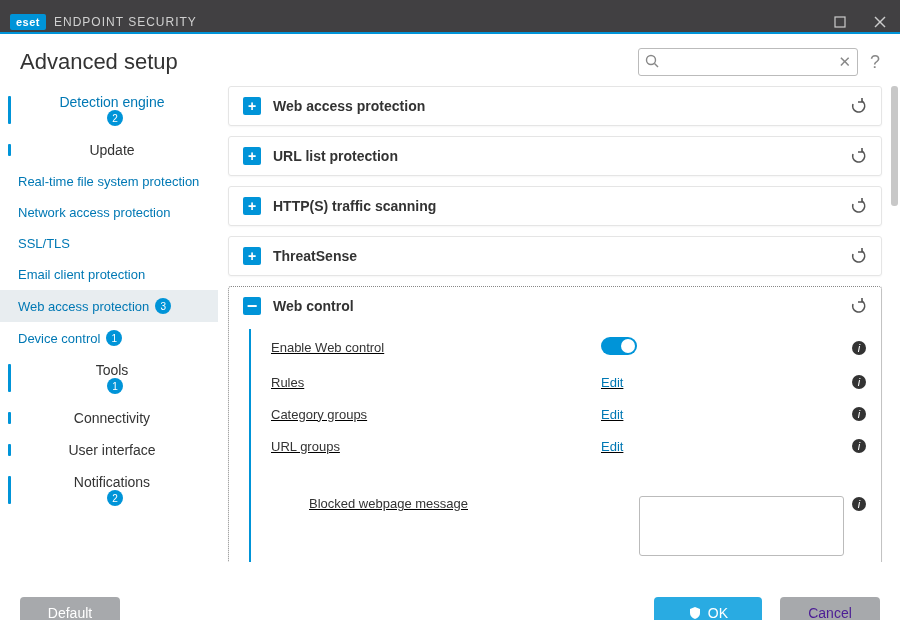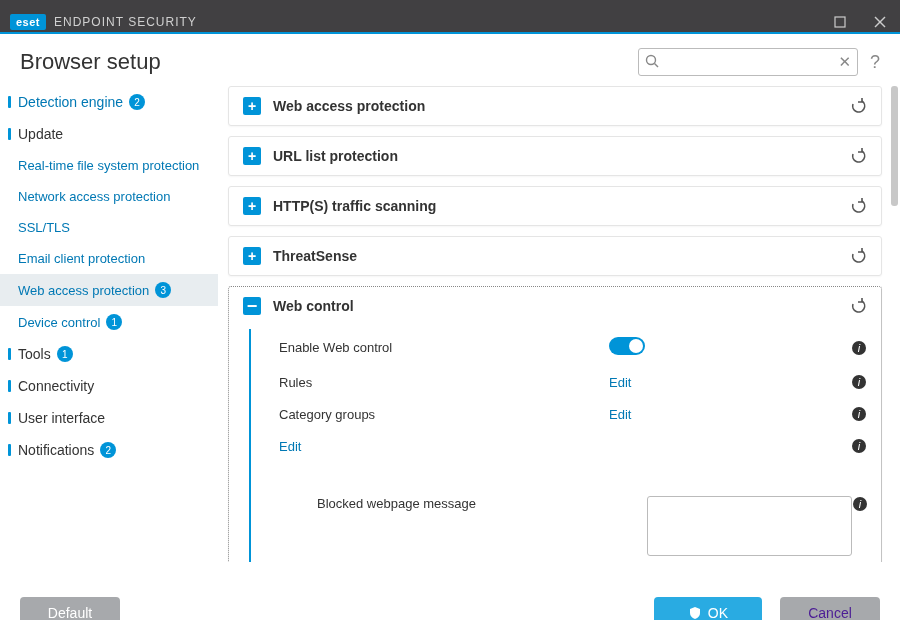--- a/index.html
+++ b/index.html
@@ -19,39 +19,39 @@
 .header .search { margin-left: auto; position: relative; width: 220px; }
 .header .search input { width: 100%; height: 28px; border: 1px solid #bbb; border-radius: 3px; padding: 0 28px; font-size: 13px; }
 .header .search .sicon { position: absolute; left: 7px; top: 6px; color: #888; }
 .header .search .xicon { position: absolute; right: 7px; top: 5px; color: #888; font-size: 15px; }
 .header .help { margin-left: 12px; color: #888; font-size: 18px; }
 
 
 .main { display: flex; height: 495px; }
 .sidebar { width: 218px; padding: 0 0 0 0; overflow-y: auto; }
 .sidebar .item { padding: 8px 12px 8px 18px; font-size: 14px; color: #333; cursor: pointer; display: flex; align-items: center; position: relative; }
-.sidebar .item.top { font-weight: 400; }
+.sidebar .item.top { font-weight: 400; flex-direction: column; }
 .sidebar .item.sub { padding-left: 18px; font-size: 13px; color: #0078b4; }
 .sidebar .item.sub.sel { background: #e8edf0; }
 .sidebar .item .blink { color: #0078b4; }
 .sidebar .item.top::before { content: ""; position: absolute; left: 8px; top: 10px; bottom: 10px; width: 3px; background: #0094d8; border-radius: 1px; display: none; }
 .sidebar .item.top.bar::before { display: block; }
 .sidebar .badge { background: #0094d8; color: #fff; border-radius: 8px; min-width: 16px; height: 16px; font-size: 10px; display: inline-flex; align-items: center; justify-content: center; margin-left: 6px; padding: 0 4px; }
 
 
 .content { flex: 1; padding: 0 18px 0 10px; overflow-y: auto; position: relative; }
 .scrollbar-fake { position: absolute; right: 2px; top: 0; width: 7px; height: 120px; background: #c8c8c8; border-radius: 3px; }
 .panel { background: #fff; border: 1px solid #e5e5e5; border-radius: 3px; margin-bottom: 10px; box-shadow: 0 1px 2px rgba(0,0,0,0.04); }
 .panel .phead { display: flex; align-items: center; padding: 10px 14px; }
 .panel .phead .exp { width: 18px; height: 18px; background: #0094d8; color: #fff; display: flex; align-items: center; justify-content: center; font-weight: bold; font-size: 14px; border-radius: 2px; margin-right: 12px; line-height: 1; }
 .panel .phead .ptitle { font-size: 14px; font-weight: 600; color: #333; }
 .panel .phead .undo { margin-left: auto; color: #555; }
 .panel.expanded { border: 1px dotted #888; }
 
-.panel .pbody { border-left: 2px solid #0094d8; margin: 4px 14px 14px 20px; padding-left: 28px; }
+.panel .pbody { border-left: 2px solid #0094d8; margin: 4px 14px 14px 20px; padding-left: 20px; text-decoration: underline; }
 .setrow { display: flex; align-items: center; padding: 8px 0; font-size: 13px; color: #333; }
 .setrow .label { flex: 0 0 330px; }
 .setrow .ctrl { flex: 0 0 180px; }
 .setrow .info { margin-left: auto; color: #333; }
 .editlink { color: #0078b4; font-size: 13px; }
 
 
 .toggle { width: 36px; height: 18px; background: #0094d8; border-radius: 9px; position: relative; display: inline-block; }
 .toggle::after { content: ""; position: absolute; right: 2px; top: 2px; width: 14px; height: 14px; background: #fff; border-radius: 50%; }
 
@@ -82,21 +82,21 @@
       <svg width="12" height="12">
           <line x1="1" y1="1" x2="11" y2="11" stroke="#ccc" stroke-width="1.4"></line>
           <line x1="11" y1="1" x2="1" y2="11" stroke="#ccc" stroke-width="1.4"></line>
         </svg>
     </div>
   </div>
 </div>
 <div class="blueline"></div>
 
 <div class="header">
-  <h1>Browser setup</h1>
+  <h1>Advanced setup</h1>
   <div class="search">
     <span class="sicon">
       <svg width="14" height="14">
           <circle cx="6" cy="6" r="4.5" fill="none" stroke="#888" stroke-width="1.4"></circle>
           <line x1="9.5" y1="9.5" x2="13" y2="13" stroke="#888" stroke-width="1.4"></line>
         </svg>
     </span>
     <input type="text" placeholder="" style="">
     <span class="xicon">✕</span>
   </div>
@@ -231,20 +231,21 @@
           <span class="label">Category groups</span>
           <span class="ctrl"><a class="editlink">Edit</a></span>
           <span class="info">
               <svg width="16" height="16">
                 <circle cx="8" cy="8" r="7" fill="#333"></circle>
                 <text x="8" y="12" text-anchor="middle" fill="#fff" font-size="11" font-family="serif" font-style="italic">i</text>
               </svg>
             </span>
         </div>
         <div class="setrow">
+          <span class="label">URL groups</span>
           <span class="ctrl"><a class="editlink">Edit</a></span>
           <span class="info">
               <svg width="16" height="16">
                 <circle cx="8" cy="8" r="7" fill="#333"></circle>
                 <text x="8" y="12" text-anchor="middle" fill="#fff" font-size="11" font-family="serif" font-style="italic">i</text>
               </svg>
             </span>
         </div>
         <div class="setrow" style="align-items:flex-start; margin-top:26px;margin-left:38px;">
           <span class="label">Blocked webpage message</span>

